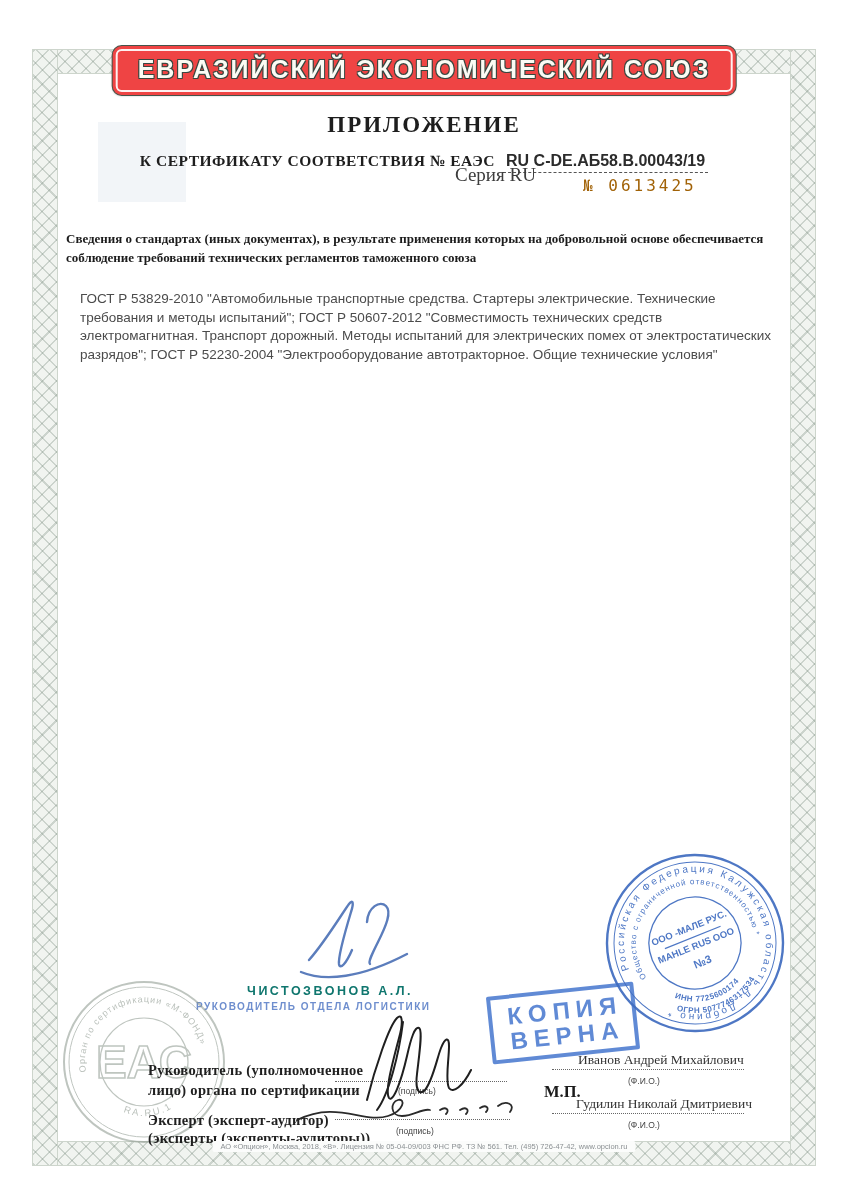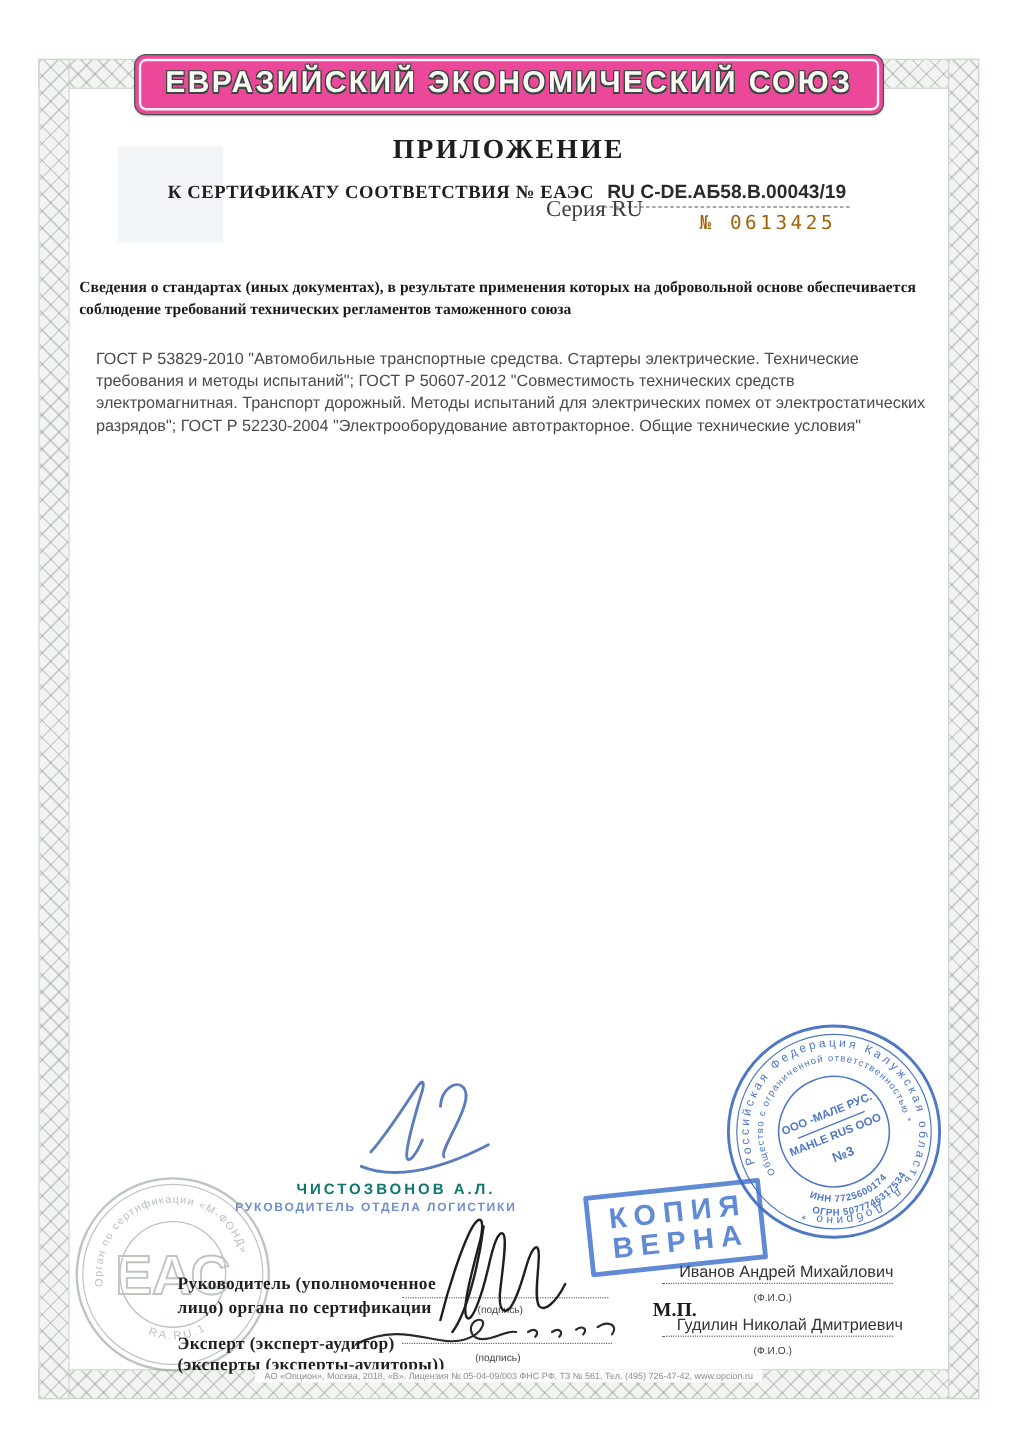--- a/index.html
+++ b/index.html
@@ -19,21 +19,21 @@
     outline:1px solid #cdd5cc;
   }
   .frame-top    { left:33px; top:50px;    width:782px; height:23px; }
   .frame-bottom { left:33px; top:1142px;  width:782px; height:23px; }
   .frame-left   { left:33px; top:50px;    width:24px;  height:1115px; }
   .frame-right  { left:791px; top:50px;   width:24px;  height:1115px; }
 
   
   .banner {
     position:absolute; top:46px; left:50%; transform:translateX(-50%);
-    background:#ec4899; border-radius:9px; padding:3px;
+    background:#ef4444; border-radius:9px; padding:3px;
     box-shadow:0 0 0 1px #46544a, 0 1px 2px rgba(0,0,0,.25);
   }
   .banner-inner {
     border:2px solid rgba(255,255,255,.92); border-radius:6px;
     padding:4px 20px 6px;
   }
   .banner-text {
     font-family:"Liberation Sans", sans-serif; font-weight:bold;
     font-size:25px; letter-spacing:2px; color:#fbfbf4; white-space:nowrap;
     text-shadow:-1px -1px 0 #394740, 1px -1px 0 #394740, -1px 1px 0 #394740, 1px 1px 0 #394740;
@@ -98,21 +98,21 @@
 
   
   .org-seal { position:absolute; left:58px; top:976px; opacity:.55; }
   .company-seal { position:absolute; left:604px; top:852px; transform:rotate(-22deg); opacity:.92; }
 
   
   .lbl { position:absolute; font-size:14.5px; font-weight:bold; color:#1f1f1f; letter-spacing:.3px; }
   .sig-line { position:absolute; border-bottom:1.5px dotted #666; }
   .caption { position:absolute; font-family:"Liberation Sans", sans-serif; font-size:8.5px; color:#444; }
   .mp { position:absolute; left:514px; top:1082px; font-size:16.5px; font-weight:bold; color:#1c1c1c;margin-left:30px; }
-  .name { position:absolute; font-family:Liberation Sans, sans-serif; font-size:13.5px; color:#333; }
+  .name { position:absolute; font-family:Liberation Serif, serif; font-size:13.5px; color:#333;margin-left:12px; }
   .black-sig { position:absolute; }
 
   
   .fineprint {
     position:absolute; top:1141px; left:50%; transform:translateX(-50%);
     font-family:"Liberation Sans", sans-serif; font-size:7.5px; color:#8b9093;
     background:#fbfcfb; padding:1px 8px; white-space:nowrap; border-radius:2px;
   }
 </style>
 </head>

